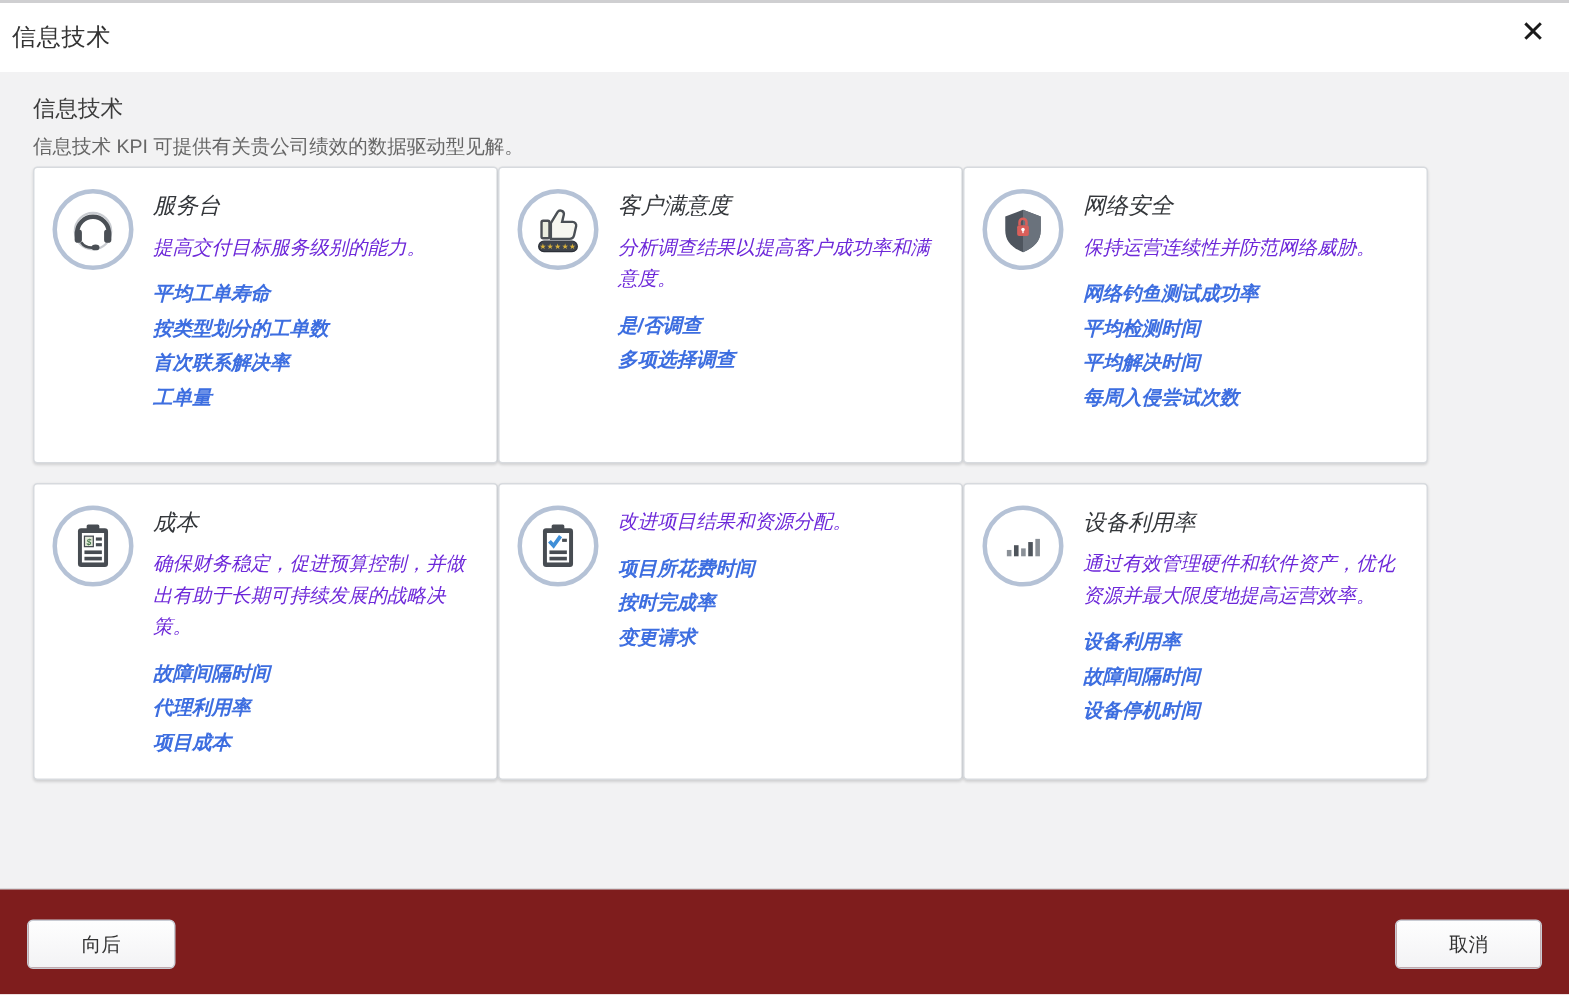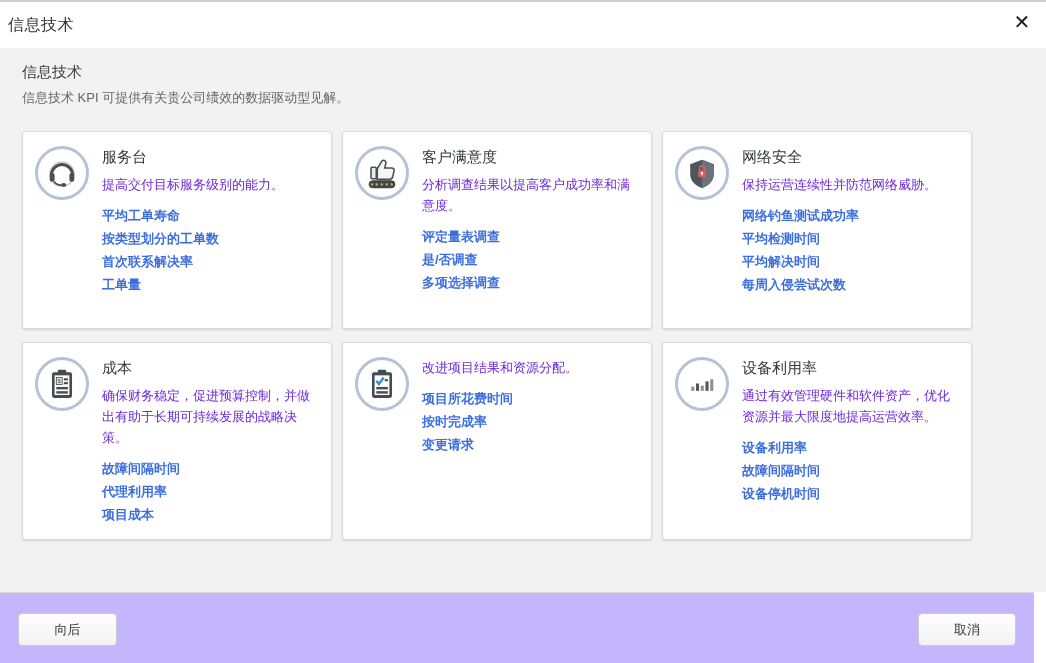--- a/index.html
+++ b/index.html
@@ -20,25 +20,26 @@
     background:none; border:none; font-size:20px; line-height:32px;
     color:#1a1a1a; cursor:pointer; text-align:center; padding:0;
   }
   
   .content{
     height:544px; background:#f2f2f3; padding:15px 22px 0 22px; overflow:hidden;
   }
   .section-title{ font-size:15px; font-weight:400; color:#3c3c3c; }
   .section-desc{ font-size:13px; color:#666; margin-top:7px; }
   .card-grid{
-    margin-top:24px;
+    margin-top:4px;
     display:grid;
     grid-template-columns:repeat(3,310px);
     grid-auto-rows:198px;
-    gap:13px 10px;
+    gap:13px 0;
+    font-style:italic;
   }
   .card{
     background:#fff; border:1px solid #d7dade; border-radius:3px;
     box-shadow:0 1px 2px rgba(0,0,0,.14);
     padding:14px 14px 0 12px; display:flex; align-items:flex-start;
   }
   .icon-ring{
     flex:0 0 auto; width:54px; height:54px; border-radius:50%;
     border:3px solid var(--ring,#b5c2d6); background:#fff;
     display:flex; align-items:center; justify-content:center; margin-right:13px;
@@ -46,22 +47,22 @@
   .card-body{ flex:1; min-width:0; }
   .card-title{ font-size:15px; font-weight:400; color:#34373b; margin:2px 0 7px; }
   .card-desc{ font-size:13px; color:#6d28d9; line-height:21px; }
   .card-links{ margin-top:13px; }
   .card-links a{
     display:block; font-size:13px; font-weight:bold; line-height:16px;
     margin-bottom:7px; color:var(--link,#3d6ee0); text-decoration:none; cursor:pointer;
   }
   
   .dlg-footer{
-    position:absolute; left:0; right:12px; bottom:0; height:71px;
-    background:#c4b5fd; border-top:1px solid #d9d9db;
+    position:absolute; left:0; right:0; bottom:0; height:71px;
+    background:#7f1d1d; border-top:1px solid #d9d9db;
   }
   .btn{
     position:absolute; top:20px; height:33px; font-size:13px; color:#333;
     background:linear-gradient(#fefefe,#f3f3f5);
     border:1px solid #c9ccd4; border-radius:4px; cursor:pointer;
     font-family:inherit;
   }
   .btn-back{ left:18px; width:99px; }
   .btn-cancel{ right:18px; width:98px;font-family:Liberation Mono, monospace; }
   svg{ display:block; }
@@ -111,21 +112,20 @@
             <rect x="7.6" y="12.5" width="5" height="11" rx="1" fill="#e9ecdf" stroke="#4a4f55" stroke-width="1.5"></rect>
             <path d="M13.5,23.5 v-9.5 l4.2,-7 a2.2,2.2 0 0 1 4,1.6 l-1.1,4.6 h6.6 a2.3,2.3 0 0 1 2.25,2.8 l-1.3,5.6 a3,3 0 0 1 -2.9,2.3 h-11.75 z" fill="#f6f6f0" stroke="#4a4f55" stroke-width="1.5"></path>
             <rect x="5.8" y="25.4" width="24.4" height="6.6" rx="3.3" fill="#3e434c" stroke="#2c3038" stroke-width="0.8"></rect>
             <text x="18" y="30.6" font-size="4.8" fill="#d8b13c" text-anchor="middle" letter-spacing="0.4">★★★★★</text>
           </svg>
         </div>
         <div class="card-body">
           <div class="card-title">客户满意度</div>
           <div class="card-desc">分析调查结果以提高客户成功率和满意度。</div>
           <div class="card-links">
-            <a>评定量表调查</a>
             <a>是/否调查</a>
             <a>多项选择调查</a>
           </div>
         </div>
       </div>
 
       <div class="card">
         <div class="icon-ring">
           <svg width="38" height="38" viewBox="0 0 36 36">
             <path d="M18,5.5 L29.2,9.8 v8.7 c0,7 -4.6,11.2 -11.2,13.8 C11.2,29.7 6.8,25.5 6.8,18.5 V9.8 Z" fill="#4e555e"></path>

